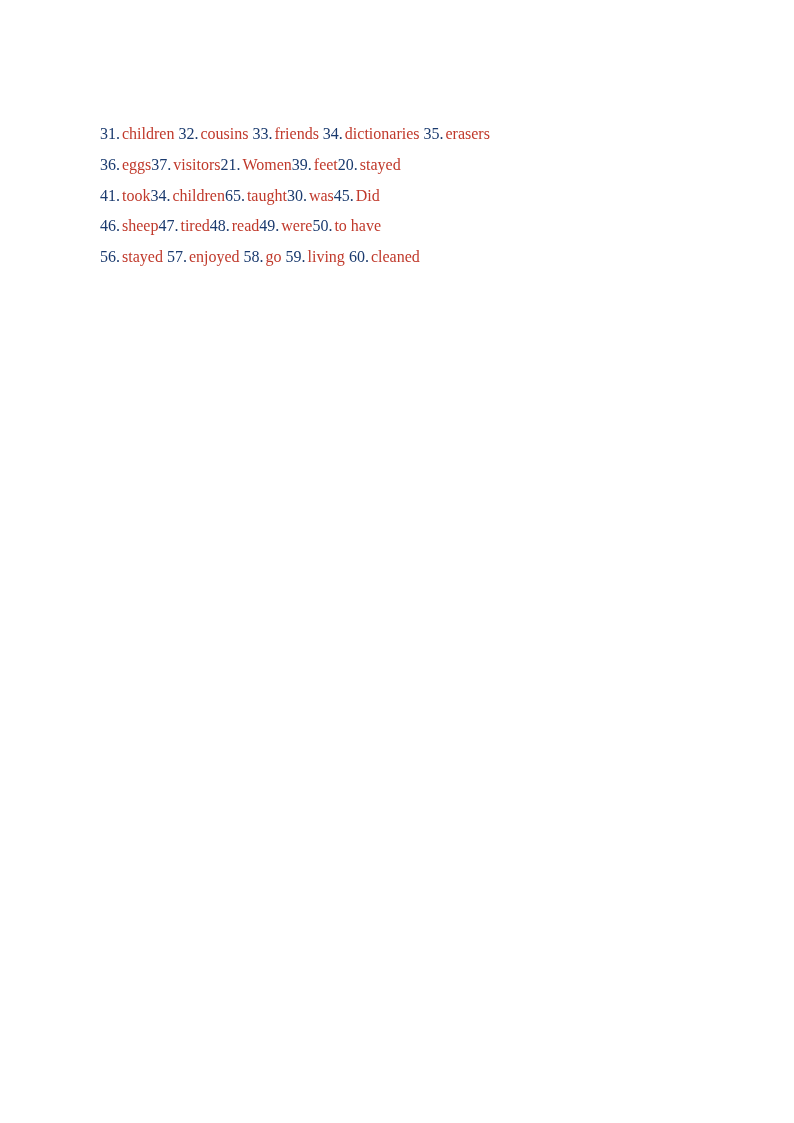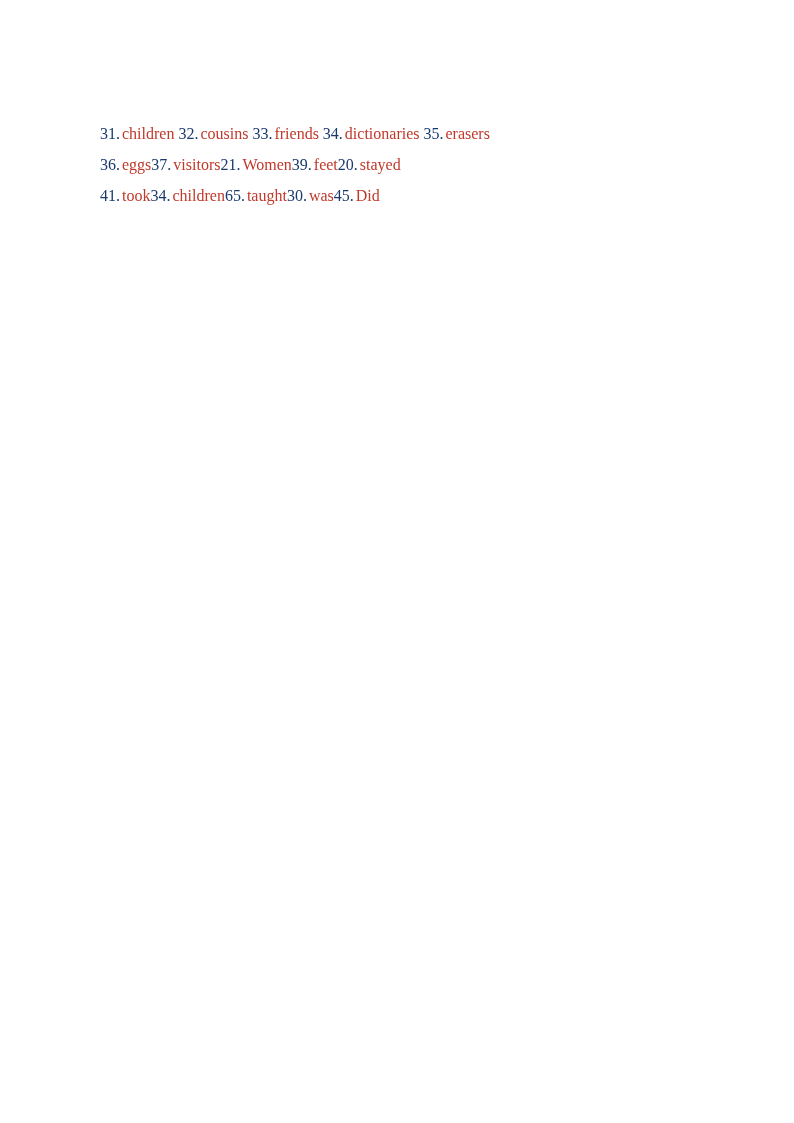--- a/index.html
+++ b/index.html
@@ -38,14 +38,16 @@
     }
   </style>
 </head>
 <body>
 
 <div class="content">
   <div class="word-list" id="word-list-container">
       <div class="line"><span class="num">31.</span><span class="word">children   </span><span class="num">32.</span><span class="word">cousins     </span><span class="num">33.</span><span class="word">friends     </span><span class="num">34.</span><span class="word">dictionaries    </span><span class="num">35.</span><span class="word">erasers</span></div>
       <div class="line"><span class="num">36.</span><span class="word">eggs</span><span class="num">37.</span><span class="word">visitors</span><span class="num">21.</span><span class="word">Women</span><span class="num">39.</span><span class="word">feet</span><span class="num">20.</span><span class="word">stayed</span></div>
       <div class="line"><span class="num">41.</span><span class="word">took</span><span class="num">34.</span><span class="word">children</span><span class="num">65.</span><span class="word">taught</span><span class="num">30.</span><span class="word">was</span><span class="num">45.</span><span class="word">Did</span></div>
+      <div class="line"><span class="num">46.</span><span class="word">sheep</span><span class="num">47.</span><span class="word">tired</span><span class="num">48.</span><span class="word">read</span><span class="num">49.</span><span class="word">were</span><span class="num">50.</span><span class="word">to have</span></div>
+      <div class="line"><span class="num">56.</span><span class="word">stayed     </span><span class="num">57.</span><span class="word">enjoyed      </span><span class="num">58.</span><span class="word">go      </span><span class="num">59.</span><span class="word">living      </span><span class="num">60.</span><span class="word">cleaned</span></div>
     </div>
 </div>
 
 </body></html>

